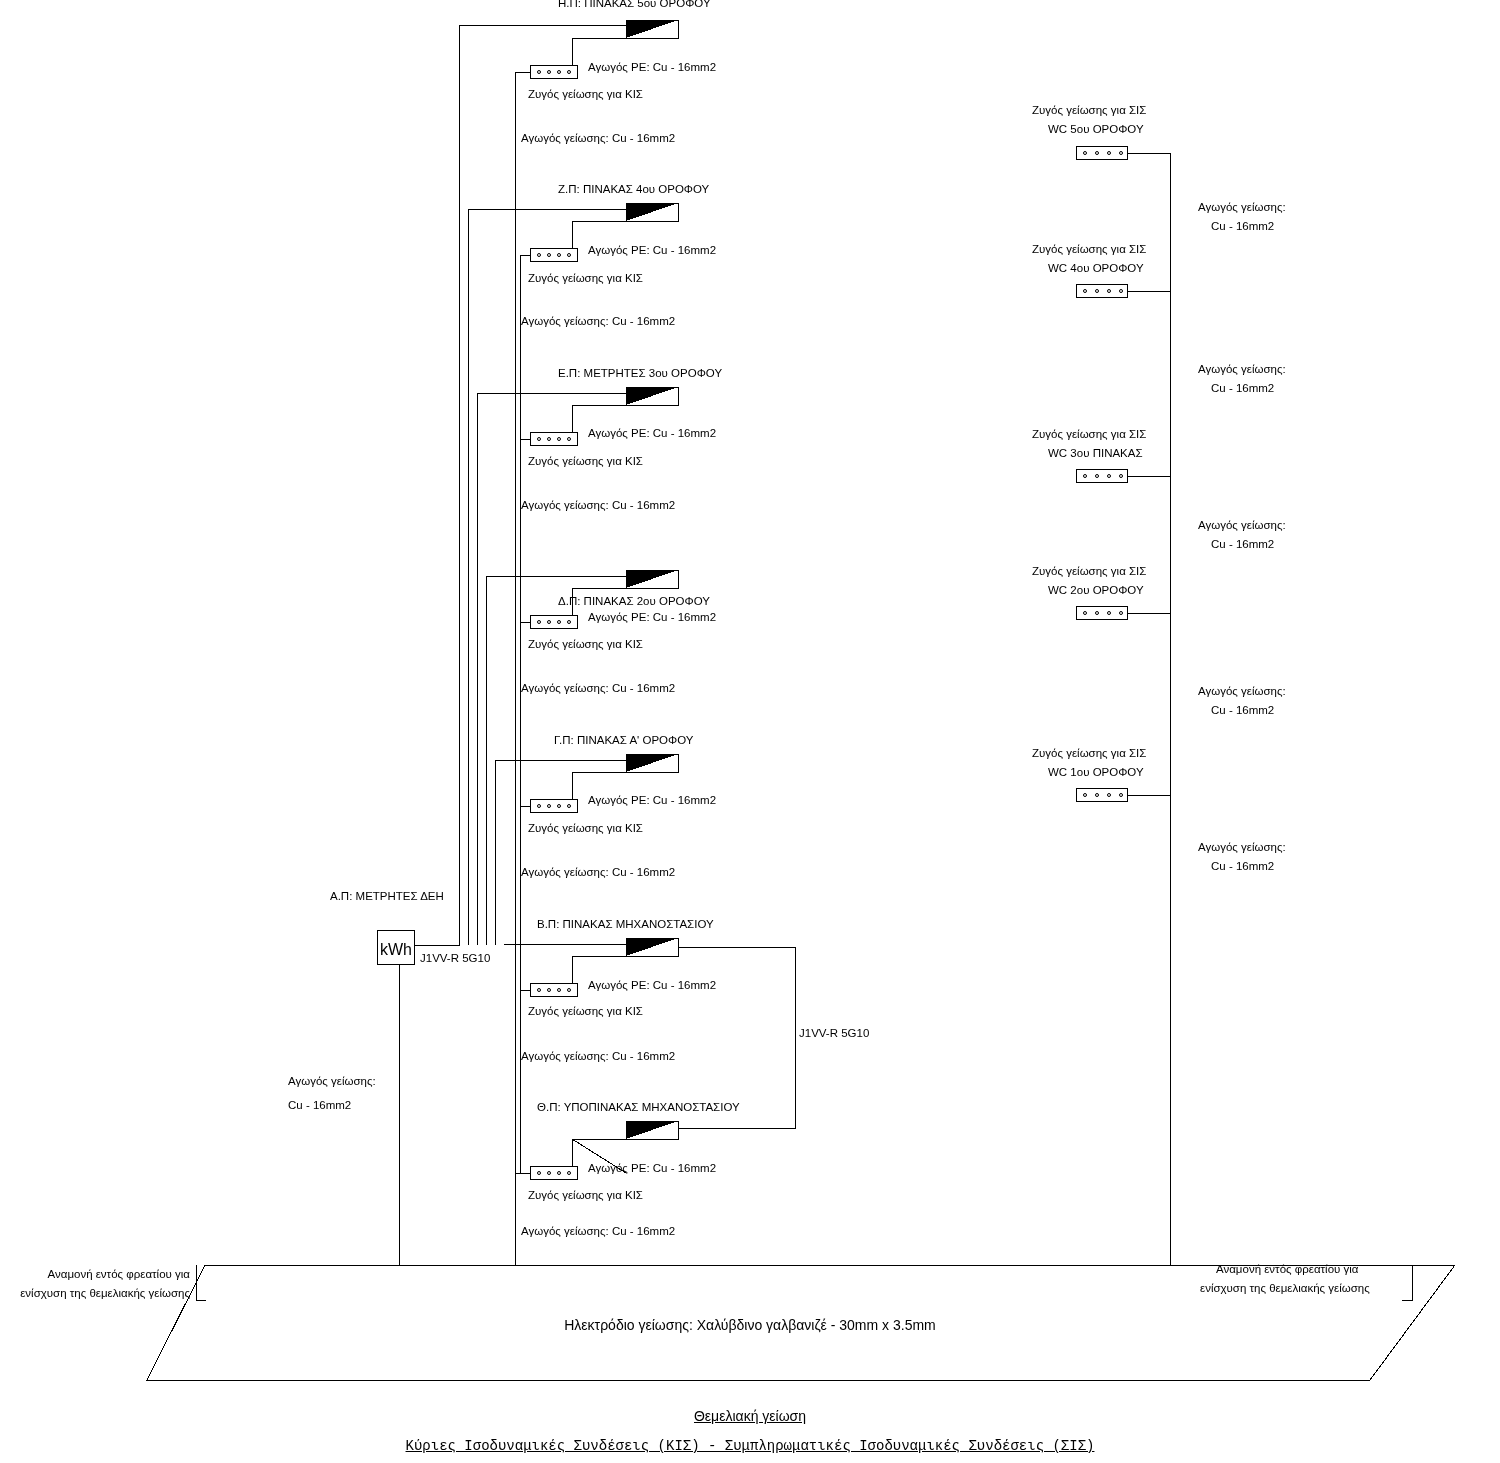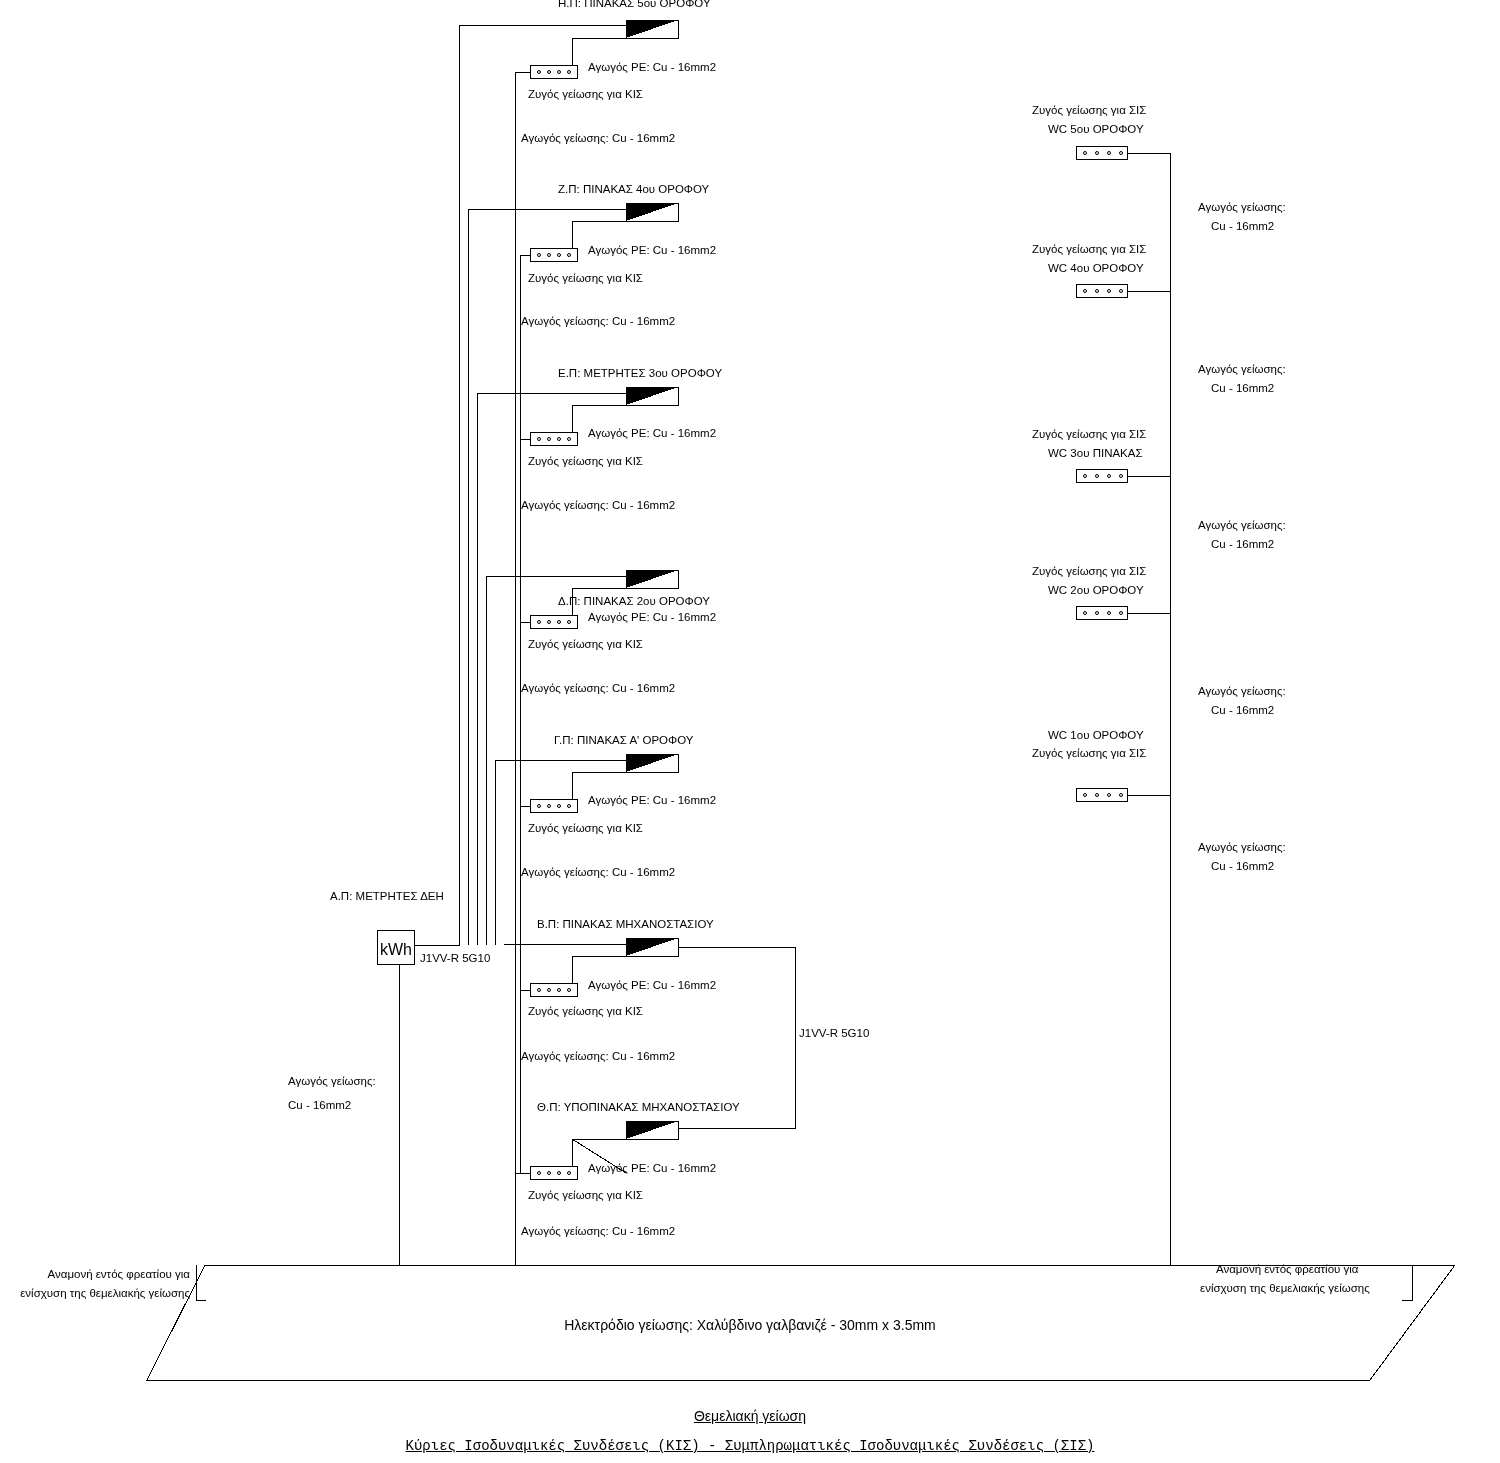--- a/index.html
+++ b/index.html
@@ -244,21 +244,21 @@
 <div class="lbl c" style="left:1032px;top:242px;">Ζυγός γείωσης για ΣΙΣ</div>
 <div class="lbl c" style="left:1048px;top:261px;">WC 4ου ΟΡΟΦΟΥ</div>
 
 <div class="lbl c" style="left:1032px;top:427px;">Ζυγός γείωσης για ΣΙΣ</div>
 <div class="lbl c" style="left:1048px;top:446px;">WC 3ου ΠΙΝΑΚΑΣ</div>
 
 <div class="lbl c" style="left:1032px;top:564px;">Ζυγός γείωσης για ΣΙΣ</div>
 <div class="lbl c" style="left:1048px;top:583px;">WC 2ου ΟΡΟΦΟΥ</div>
 
 <div class="lbl c" style="left:1032px;top:746px;">Ζυγός γείωσης για ΣΙΣ</div>
-<div class="lbl c" style="left:1048px;top:728px;text-align:center;">WC 1ου ΟΡΟΦΟΥ</div>
+<div class="lbl c" style="left:1048px;top:765px;text-align:center;">WC 1ου ΟΡΟΦΟΥ</div>
 
 <div class="lbl" style="left:1198px;top:200px;">Αγωγός γείωσης:</div>
 <div class="lbl" style="left:1211px;top:219px;">Cu - 16mm2</div>
 
 <div class="lbl" style="left:1198px;top:362px;">Αγωγός γείωσης:</div>
 <div class="lbl" style="left:1211px;top:381px;">Cu - 16mm2</div>
 
 <div class="lbl" style="left:1198px;top:518px;">Αγωγός γείωσης:</div>
 <div class="lbl" style="left:1211px;top:537px;">Cu - 16mm2</div>
 

